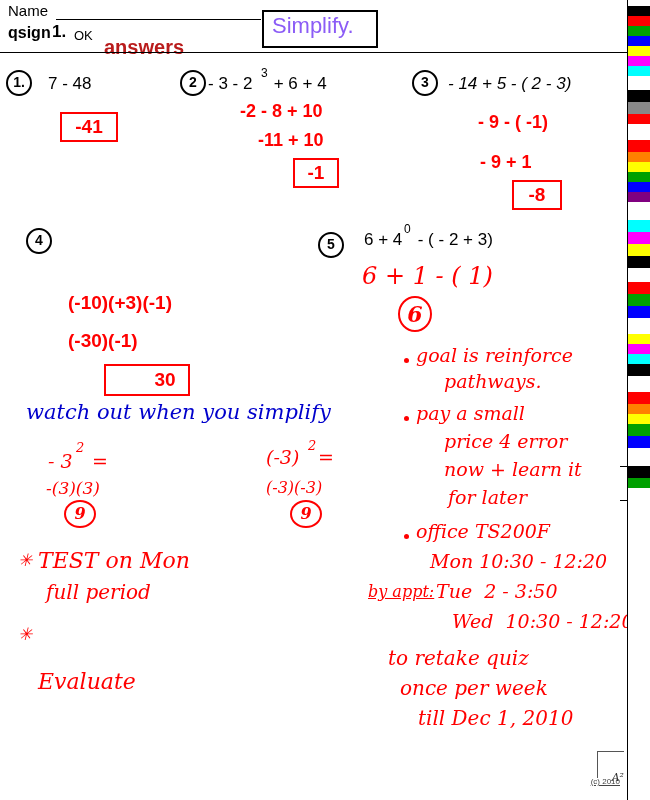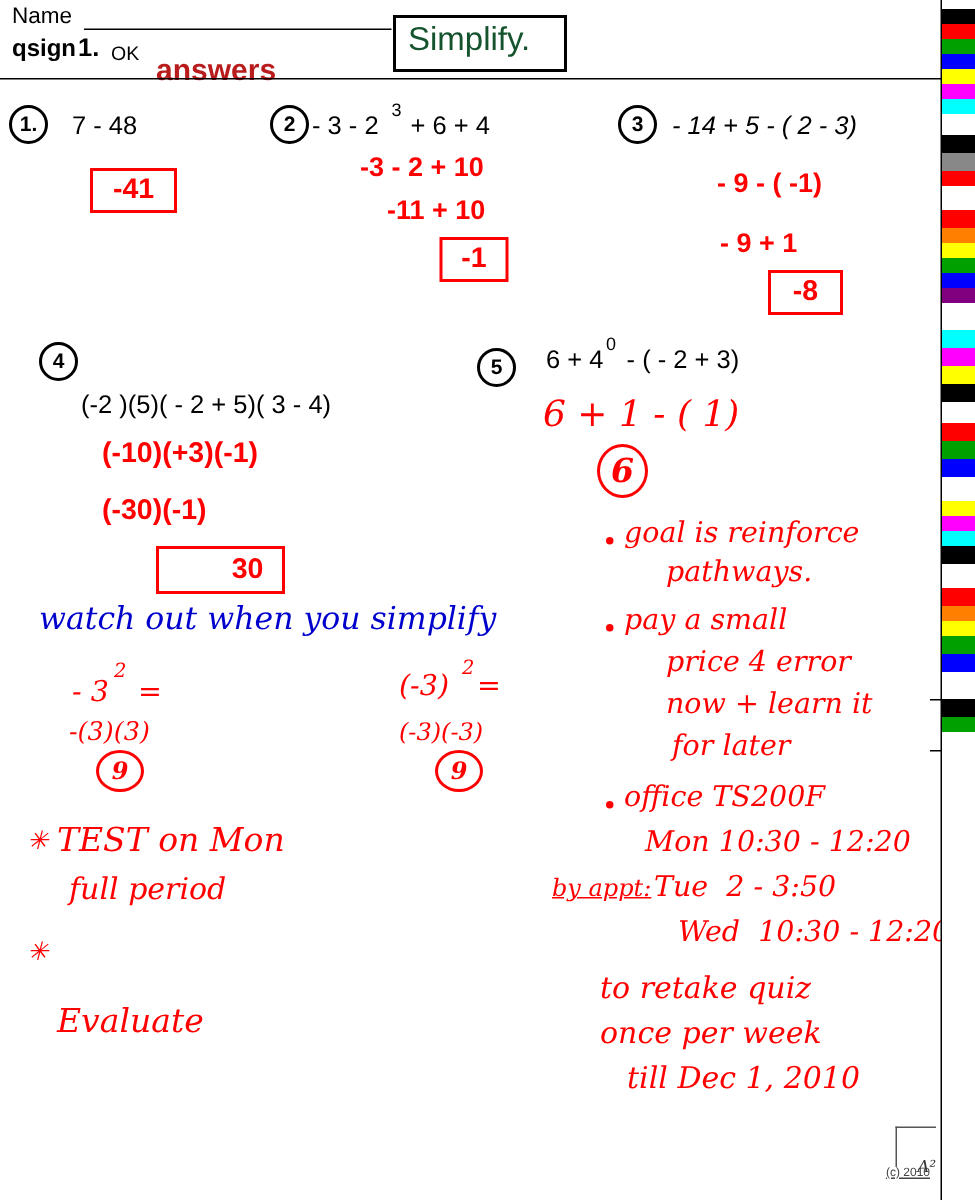--- a/index.html
+++ b/index.html
@@ -22,21 +22,21 @@
   .name-label{left:8px;top:2px;font-size:15px;color:#000;}
   .name-rule{position:absolute;left:56px;top:19px;width:205px;height:0;border-bottom:1.5px solid #000;}
   .qsign{left:8px;top:24px;font-size:16px;font-weight:bold;color:#000;}
   .num1{left:52px;top:22px;font-size:17px;font-weight:bold;color:#000;}
   .ok{left:74px;top:28px;font-size:13px;color:#000;}
   .answers{left:104px;top:36px;font-size:20px;font-weight:bold;color:#b91c1c;}
   .simplify-box{
     position:absolute;left:262px;top:10px;width:112px;height:34px;
     border:2px solid #000;background:#fff;
   }
-  .simplify-txt{left:272px;top:13px;font-size:22px;color:#14532d;text-align:center;}
+  .simplify-txt{left:272px;top:13px;font-size:22px;color:#8b5cf6;text-align:center;}
 
   .hdr-rule{position:absolute;left:0;top:52px;width:628px;height:0;border-bottom:1.5px solid #000;}
 
   
   .circnum{
     position:absolute;width:22px;height:22px;border:2px solid #000;border-radius:50%;
     font-size:14px;font-weight:bold;color:#000;text-align:center;line-height:20px;
   }
   .boxans{
     position:absolute;border:2px solid #ff0000;color:#ff0000;font-weight:bold;
@@ -84,32 +84,31 @@
   <div class="hdr-rule"></div>
 
   <div class="circnum" style="left:6px;top:70px;">1.</div>
   <div class="abs black" style="left:48px;top:74px;font-size:17px;">7 - 48</div>
   <div class="boxans" style="left:60px;top:112px;width:54px;height:26px;line-height:26px;">-41</div>
 
   <div class="circnum" style="left:180px;top:70px;">2</div>
   <div class="abs black" style="left:208px;top:74px;font-size:17px;">- 3 - 2</div>
   <div class="abs black" style="left:261px;top:66px;font-size:12px;">3</div>
   <div class="abs black" style="left:269px;top:74px;font-size:17px;"> + 6 + 4</div>
-  <div class="abs red bold" style="left:240px;top:101px;font-size:18px;">-3 - 2 + 10</div>
+  <div class="abs red bold" style="left:240px;top:101px;font-size:18px;">-2 - 8 + 10</div>
   <div class="abs red bold" style="left:258px;top:130px;font-size:18px;">-11 + 10</div>
   <div class="boxans" style="left:293px;top:158px;width:42px;height:26px;line-height:26px;">-1</div>
 
   <div class="circnum" style="left:412px;top:70px;">3</div>
   <div class="abs black" style="left:448px;top:74px;font-size:17px;font-style:italic;">- 14 + 5 - ( 2 - 3)</div>
   <div class="abs red bold" style="left:478px;top:112px;font-size:18px;">- 9 - ( -1)</div>
   <div class="abs red bold" style="left:480px;top:152px;font-size:18px;">- 9 + 1</div>
   <div class="boxans" style="left:512px;top:180px;width:46px;height:26px;line-height:26px;">-8</div>
 
   <div class="circnum" style="left:26px;top:228px;">4</div>
-  <div class="abs black" style="left:54px;top:260px;font-size:17px;">(-2 )(5)( - 2 + 5)( 3 - 4)</div>
   <div class="abs red bold" style="left:68px;top:292px;font-size:19px;">(-10)(+3)(-1)</div>
   <div class="abs red bold" style="left:68px;top:330px;font-size:19px;">(-30)(-1)</div>
   <div class="boxans" style="left:104px;top:364px;width:46px;height:28px;line-height:28px;padding-left:36px;">30</div>
 
   <div class="circnum" style="left:318px;top:232px;">5</div>
   <div class="abs black" style="left:364px;top:230px;font-size:17px;">6 + 4</div>
   <div class="abs black" style="left:404px;top:222px;font-size:12px;">0</div>
   <div class="abs black" style="left:413px;top:230px;font-size:17px;"> - ( - 2 + 3)</div>
   <div class="abs hand hand-red" style="left:362px;top:262px;font-size:24px;">6 + 1 - ( 1)</div>
   <div class="ovalans" style="left:398px;top:296px;width:30px;height:32px;line-height:32px;font-size:22px;font-style:italic;font-family:'DejaVu Serif',serif;">6</div>
@@ -145,21 +144,21 @@
   <div class="abs hand hand-red" style="left:448px;top:486px;font-size:19px;">for later</div>
 
   <div class="dot" style="left:404px;top:534px;"></div>
   <div class="abs hand hand-red" style="left:416px;top:520px;font-size:19px;">office TS200F</div>
   <div class="abs hand hand-red" style="left:430px;top:550px;font-size:19px;">Mon 10:30 - 12:20</div>
 
   <div class="abs hand hand-red" style="left:368px;top:582px;font-size:16px;text-decoration:underline;">by appt:</div>
   <div class="abs hand hand-red" style="left:436px;top:580px;font-size:19px;">Tue  2 - 3:50</div>
   <div class="abs hand hand-red" style="left:452px;top:610px;font-size:19px;">Wed  10:30 - 12:20</div>
 
-  <div class="abs hand hand-red" style="left:388px;top:646px;font-size:20px;margin-left:12px;">to retake quiz</div>
+  <div class="abs hand hand-red" style="left:388px;top:646px;font-size:20px;">to retake quiz</div>
   <div class="abs hand hand-red" style="left:400px;top:676px;font-size:20px;">once per week</div>
   <div class="abs hand hand-red" style="left:418px;top:706px;font-size:20px;">till Dec 1, 2010</div>
 
   <div class="cornermark"></div>
   <div class="copyright">(c) 2010</div>
   <div class="abs" style="right:26px;bottom:16px;font-size:11px;font-style:italic;color:#333;font-family:'DejaVu Serif',serif;">A²</div>
 
   <div class="vrule"></div>
   <div class="colorbar" id="colorbar">
       <div class="cb" style="top: 0px; height: 6px; background: rgb(255, 255, 255);"></div>

